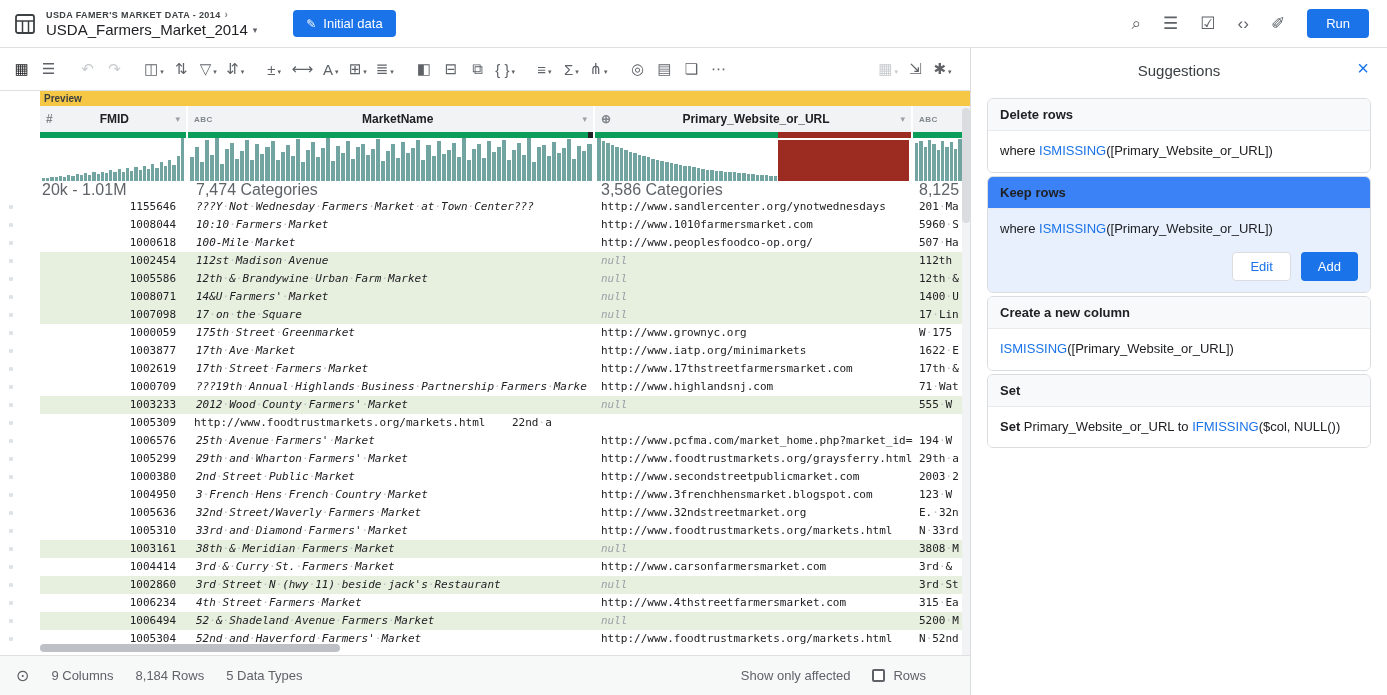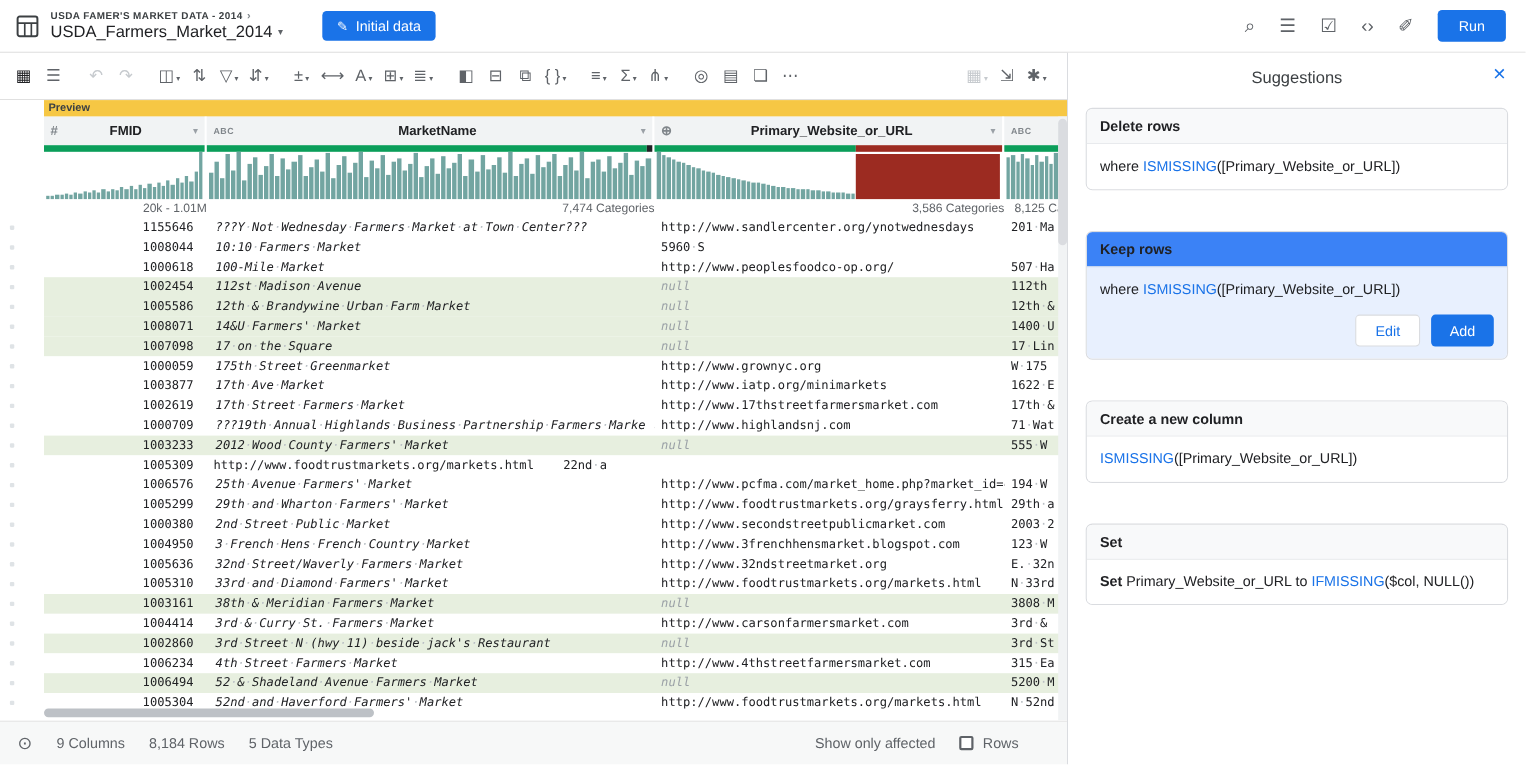--- a/index.html
+++ b/index.html
@@ -61,21 +61,21 @@
     white-space:nowrap; overflow:hidden; }
   .hcaret { font-size:9px; color:#9aa0a6; flex:0 0 auto; }
   .quality-row { display:flex; height:6px; }
   .qcell { display:flex; border-right:2px solid #fff; }
   .qseg { height:6px; }
   .hist-row { display:flex; height:43px; }
   .histcell { border-right:2px solid #fff; cursor:pointer; }
   .hist { display:flex; align-items:flex-end; gap:1px; height:100%; width:100%; padding:0 2px; }
   .hb { flex:1 1 0; min-width:1px; }
   .summary-row { display:flex; height:17px; align-items:center; }
-  .scell { font-size:11px; color:#5f6368; white-space:nowrap; overflow:hidden;text-align:right; }
+  .scell { font-size:16px; color:#5f6368; white-space:nowrap; overflow:hidden; }
   .gutter-cell { width:40px; flex:0 0 40px; display:flex; align-items:center; }
   .gutter-cell::after { content:""; width:4px; height:4px; border-radius:1px; background:#dfe3e6; margin-left:9px; }
   .rows {}
   .data-row { display:flex; height:18px; cursor:pointer; }
   .cells { flex:1; display:flex; background:#fff; }
   .data-row.highlight .cells { background:#e7efdf; }
   .cell { font-family:"DejaVu Sans Mono", monospace; font-size:11px; line-height:18px; color:#202124;
     white-space:nowrap; overflow:hidden; position:relative; }
   .c1 { width:148px; flex:0 0 148px; text-align:right; padding-right:12px; }
   .c2 { width:407px; flex:0 0 407px; padding-left:8px;font-style:italic; }
@@ -94,21 +94,21 @@
   .eye { font-size:16px; color:#5f6368; cursor:pointer; }
   .stat { font-size:13px; color:#5f6368; }
   .spacer { flex:1; }
   .cb-group { display:flex; align-items:center; gap:8px; font-size:13px; color:#5f6368; cursor:pointer; margin-right:28px; }
   .cbox { width:13px; height:13px; border:2px solid #5f6368; border-radius:2px; background:#fff; }
 
   
   .sugg-header { height:44px; flex:0 0 44px; display:flex; align-items:center; justify-content:center;
     position:relative; font-size:15px; color:#3c4043; }
   .close { position:absolute; right:18px; top:10px; font-size:20px; color:#1a73e8; cursor:pointer; line-height:1; }
-  .cards { padding:6px 16px; display:flex; flex-direction:column; gap:37px; overflow:hidden; }
+  .cards { padding:6px 16px; display:flex; flex-direction:column; gap:3px; overflow:hidden; }
   .card { border:1px solid #dadce0; border-radius:6px; overflow:hidden; cursor:pointer; background:#fff; }
   .card-title { padding:8px 12px; background:#f8f9fa; border-bottom:1px solid #e8eaed;
     font-weight:700; font-size:13px; color:#202124; }
   .card-body { padding:11px 12px; font-size:13px; color:#202124; line-height:1.45; background:#fff; }
   .card.selected .card-title { background:#3b82f6; }
   .card.selected .card-body { background:#e8f0fe; }
   .fn { color:#1a73e8; }
   .seg-bold { font-weight:700; }
   .btn-row { display:flex; justify-content:flex-end; gap:10px; margin-top:13px; }
   .btn { padding:6px 17px; border-radius:4px; font-size:13px; font-weight:500; cursor:pointer; border:none;
@@ -501,20 +501,21 @@
                 <div class="cell c2">???Y<span class="ws">·</span>Not<span class="ws">·</span>Wednesday<span class="ws">·</span>Farmers<span class="ws">·</span>Market<span class="ws">·</span>at<span class="ws">·</span>Town<span class="ws">·</span>Center???</div>
                 <div class="cell c3">http://www.sandlercenter.org/ynotwednesdays</div>
                 <div class="cell c4">201<span class="ws">·</span>Ma</div>
               </div>
             </div>
             <div class="data-row">
               <div class="gutter-cell"></div>
               <div class="cells">
                 <div class="cell c1">1008044</div>
                 <div class="cell c2">10:10<span class="ws">·</span>Farmers<span class="ws">·</span>Market</div>
+                <div class="cell c3">http://www.1010farmersmarket.com</div>
                 <div class="cell c4">5960<span class="ws">·</span>S</div>
               </div>
             </div>
             <div class="data-row">
               <div class="gutter-cell"></div>
               <div class="cells">
                 <div class="cell c1">1000618</div>
                 <div class="cell c2">100-Mile<span class="ws">·</span>Market</div>
                 <div class="cell c3">http://www.peoplesfoodco-op.org/</div>
                 <div class="cell c4">507<span class="ws">·</span>Ha</div>

